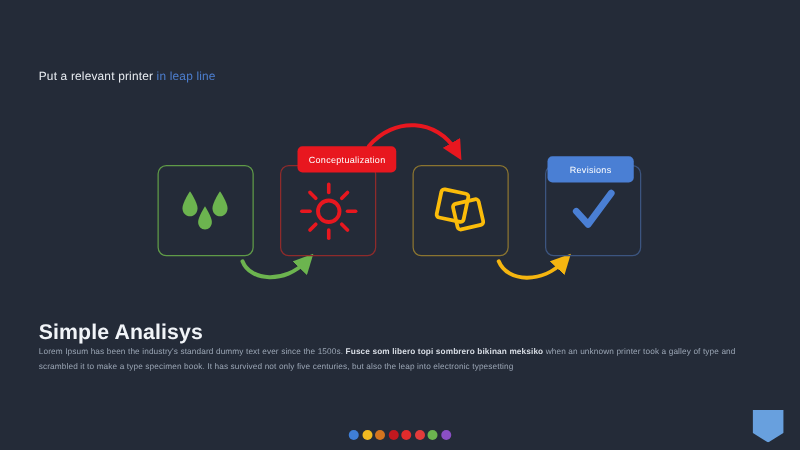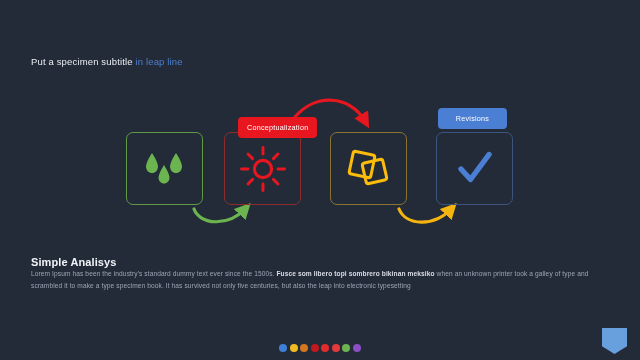--- a/index.html
+++ b/index.html
@@ -115,34 +115,34 @@
     top: 100px;
     background: #fbbc0a;
     min-width: 59px;
   }
 
   
   #step-revisions { left: 436px; top: 47px; }
   #step-revisions .frame { border-color: #3c5580; }
   #pill-revisions {
     left: 438px;
-    top: 23px;
+    top: 40px;
     background: #4a7fd4;
     min-width: 69px;
   }
 
   
   #analysis {
     position: absolute;
     left: 31px;
     top: 256px;
     width: 580px;
   }
   #analysis-title {
-    font-size: 11px;
+    font-size: 17px;
     font-weight: bold;
     color: #f1f4f8;
     letter-spacing: .1px;
   }
   #analysis-body {
     font-size: 6.6px;
     line-height: 12px;
     color: #9aa5b4;
     letter-spacing: .1px;
     max-width: 570px;
@@ -175,21 +175,21 @@
     background: #68a0de;
     clip-path: polygon(0 0, 100% 0, 100% 70%, 50% 100%, 0 70%);
   }
 </style>
 </head>
 <body>
 
 <div id="slide">
 
   <div id="subtitle">
-    <span>Put a specimen subtitle</span>
+    <span>Put a relevant printer</span>
     <span class="accent">in leap line</span>
   </div>
 
   <div id="diagram">
 
     <svg class="arrows" viewBox="0 0 640 150">
       <defs>
         <marker id="ah-green" markerWidth="5" markerHeight="5" refX="2.4" refY="2.5" orient="auto">
           <path d="M0,0 L5,2.5 L0,5 z" fill="#6cb44f"></path>
         </marker>

